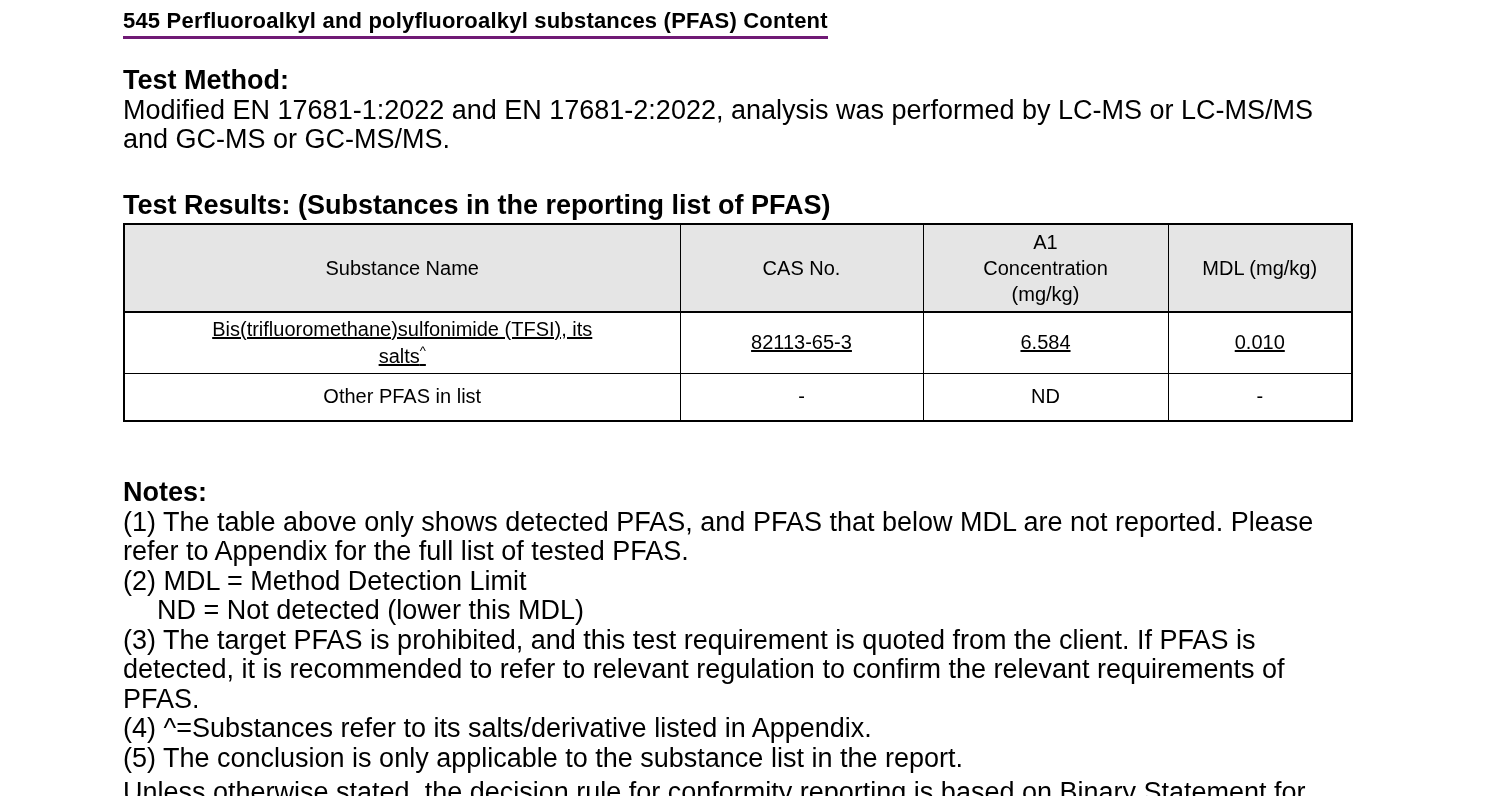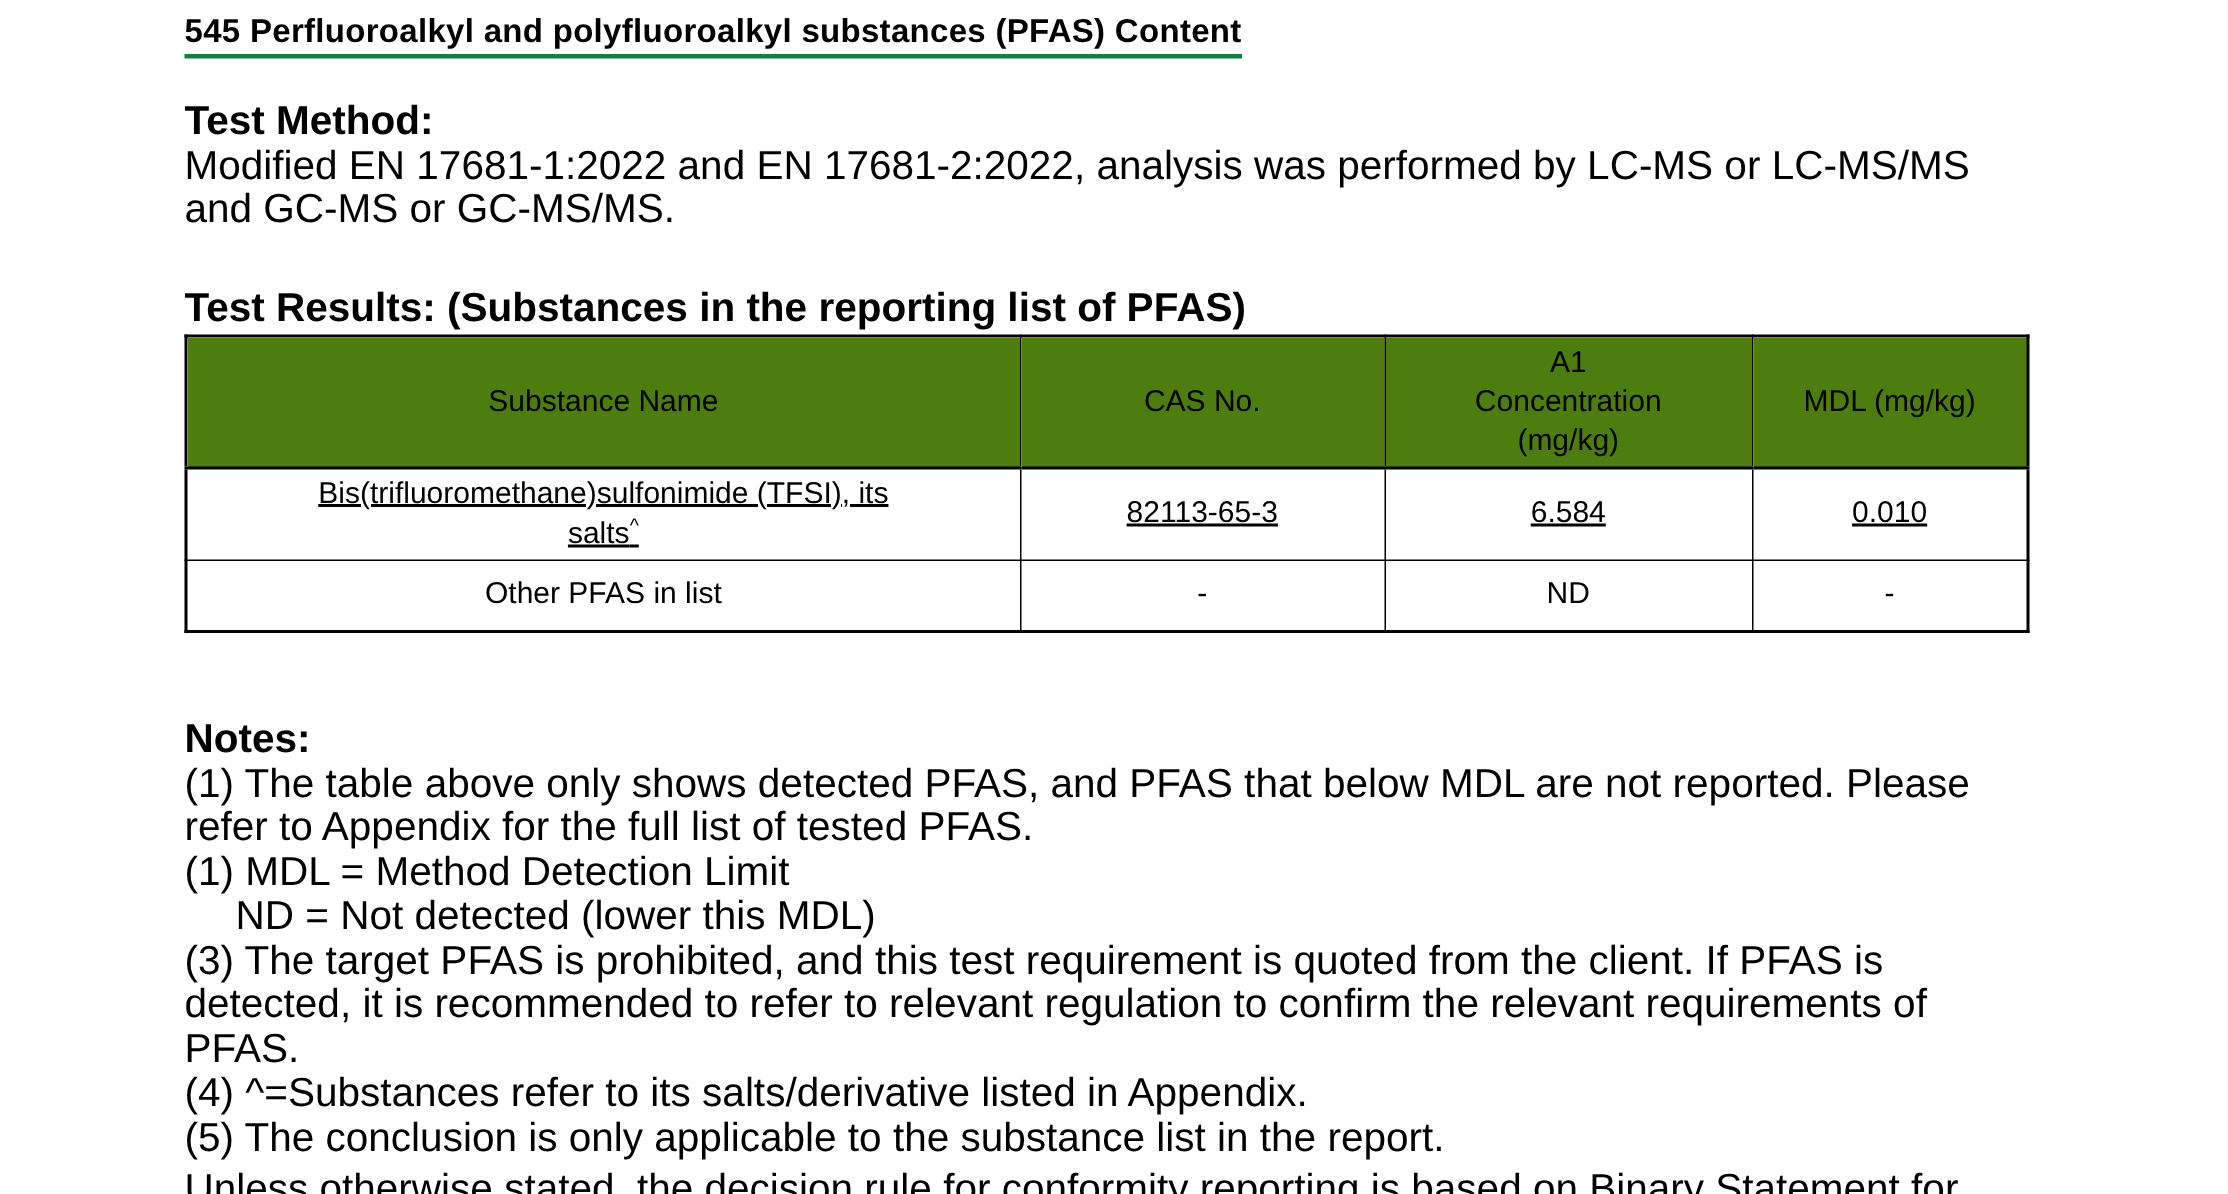--- a/index.html
+++ b/index.html
@@ -6,42 +6,42 @@
   body {
     width: 1485px; height: 796px;
     background: #ffffff; color: #000000;
     font-family: "Liberation Sans", "DejaVu Sans", sans-serif;
     position: relative; overflow: hidden;
   }
   .page { position: absolute; left: 123px; top: 8px; width: 1242px; }
 
   h1.title {
     margin: 0; font-size: 22px; font-weight: bold; line-height: 26px;
-    display: inline-block; border-bottom: 3px solid #15803d; padding-bottom: 2px;
+    display: inline-block; border-bottom: 3px solid #701a75; padding-bottom: 2px;
     letter-spacing: 0.2px;
   }
 
   p { margin: 0; font-size: 27px; line-height: 29.5px; }
   .h { font-weight: bold; }
 
   .section-method  { margin-top: 27px; }
   .section-results { margin-top: 31px; }
   .section-results .h { margin-bottom: 3px; margin-top: 36px; }
 
   table.results {
     border-collapse: collapse; table-layout: fixed;
     width: 1228px; border: 2px solid #000;
   }
   th, td {
     border: 1px solid #000; text-align: center; vertical-align: middle;
     font-size: 20px; padding: 2px 8px; overflow: hidden;
   }
   thead tr { height: 88px; }
   thead th {
-    background: #4d7c0f; font-weight: normal; line-height: 26px;
+    background: #e5e5e5; font-weight: normal; line-height: 26px;
     border-bottom: 2px solid #000;
   }
   tr.row-tall { height: 61px; text-decoration: underline; }
   tr.row-tall td { line-height: 27px; }
   tr.row-short { height: 48px; }
   .preline { white-space: pre-line; }
   sup { font-size: 13px; line-height: 0; }
 
   .section-notes { margin-top: 56px; }
   .note.indent { padding-left: 34px; }
@@ -94,21 +94,21 @@
           <td>ND</td>
           <td>-</td>
         </tr>
       </tbody>
     </table>
   </div>
 
   <div class="section-notes">
     <p class="h">Notes:</p>
     <p class="note">(1) The table above only shows detected PFAS, and PFAS that below MDL are not reported. Please refer to Appendix for the full list of tested PFAS.</p>
-    <p class="note">(1) MDL = Method Detection Limit</p>
+    <p class="note">(2) MDL = Method Detection Limit</p>
     <p class="note indent">ND = Not detected (lower this MDL)</p>
     <p class="note">(3) The target PFAS is prohibited, and this test requirement is quoted from the client. If PFAS is detected, it is recommended to refer to relevant regulation to confirm the relevant requirements of PFAS.</p>
     <p class="note">(4) ^=Substances refer to its salts/derivative listed in Appendix.</p>
     <p class="note">(5) The conclusion is only applicable to the substance list in the report.</p>
     <p class="note decision"><span>Unless otherwise stated, the decision rule for conformity reporting is based on Binary Statement for Simple Acceptance Rule (</span><span class="it">w</span><span>=0) stated in ILAC-G8:09/2019.</span></p>
   </div>
 
 </div>
 
 </body></html>

